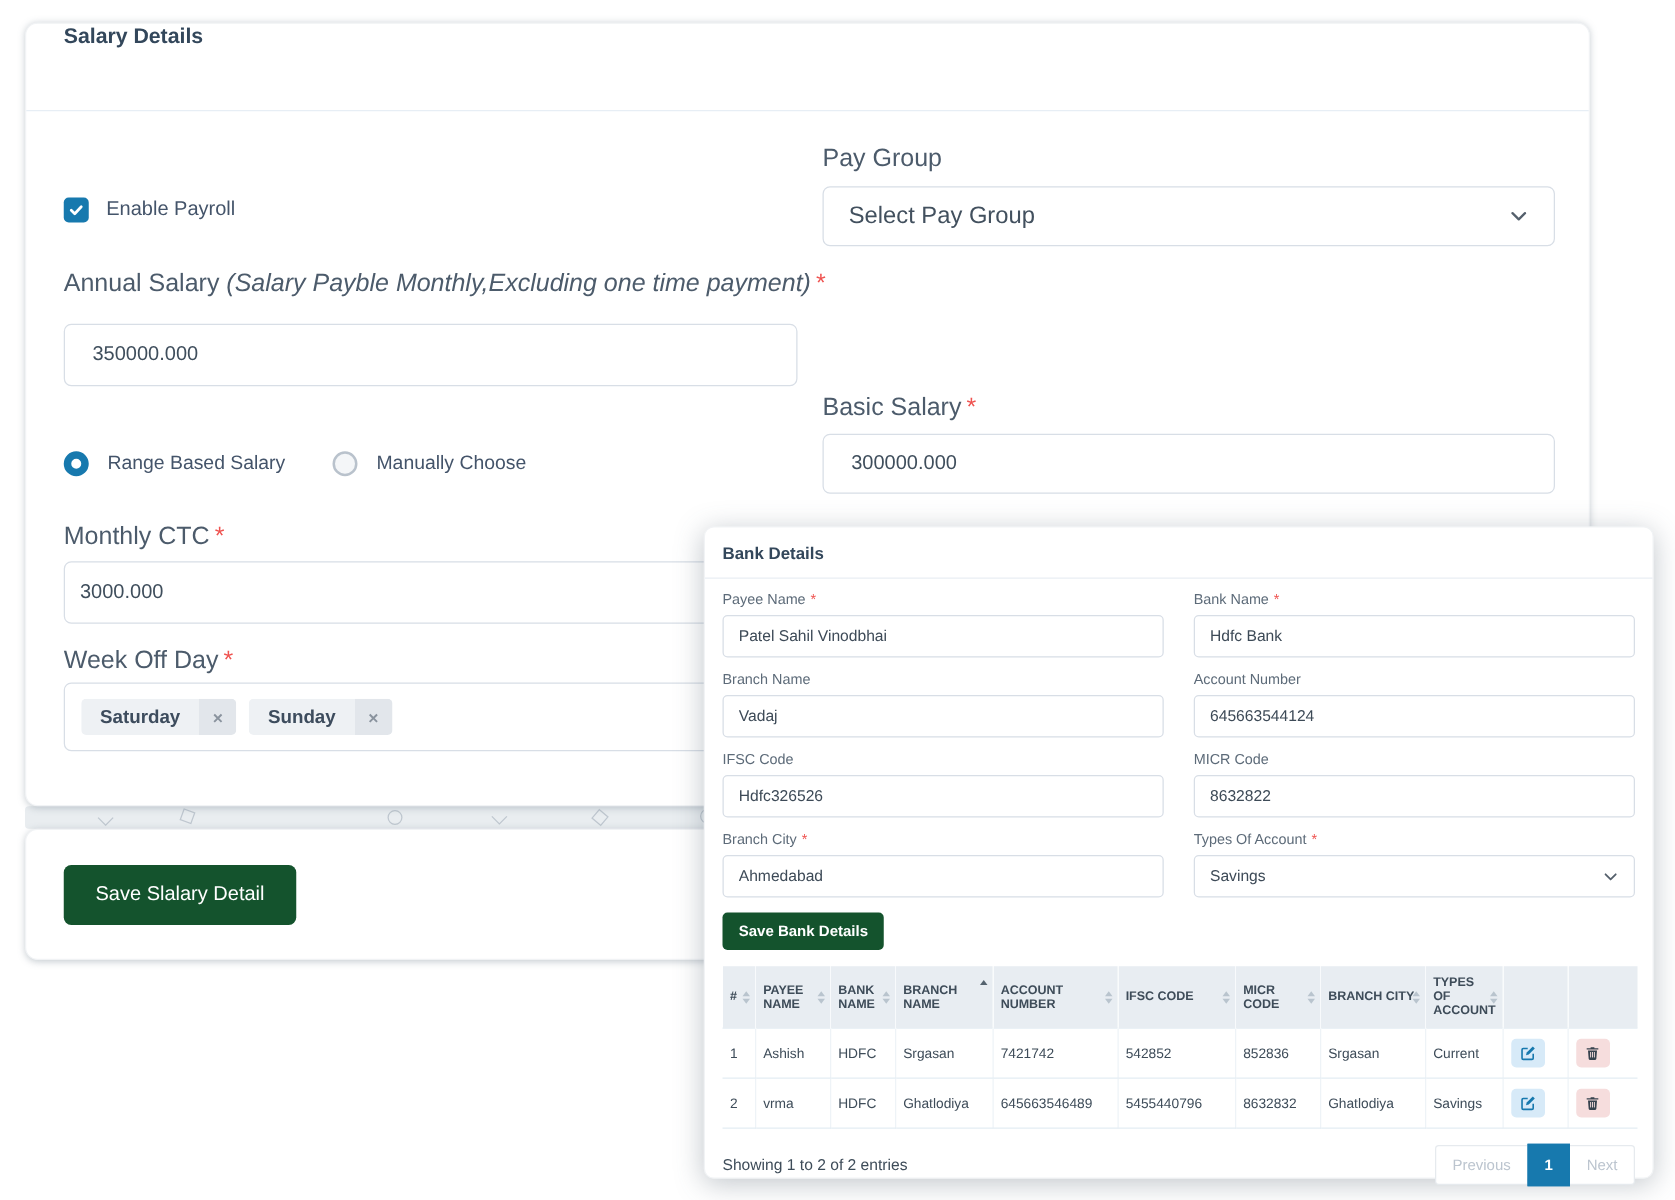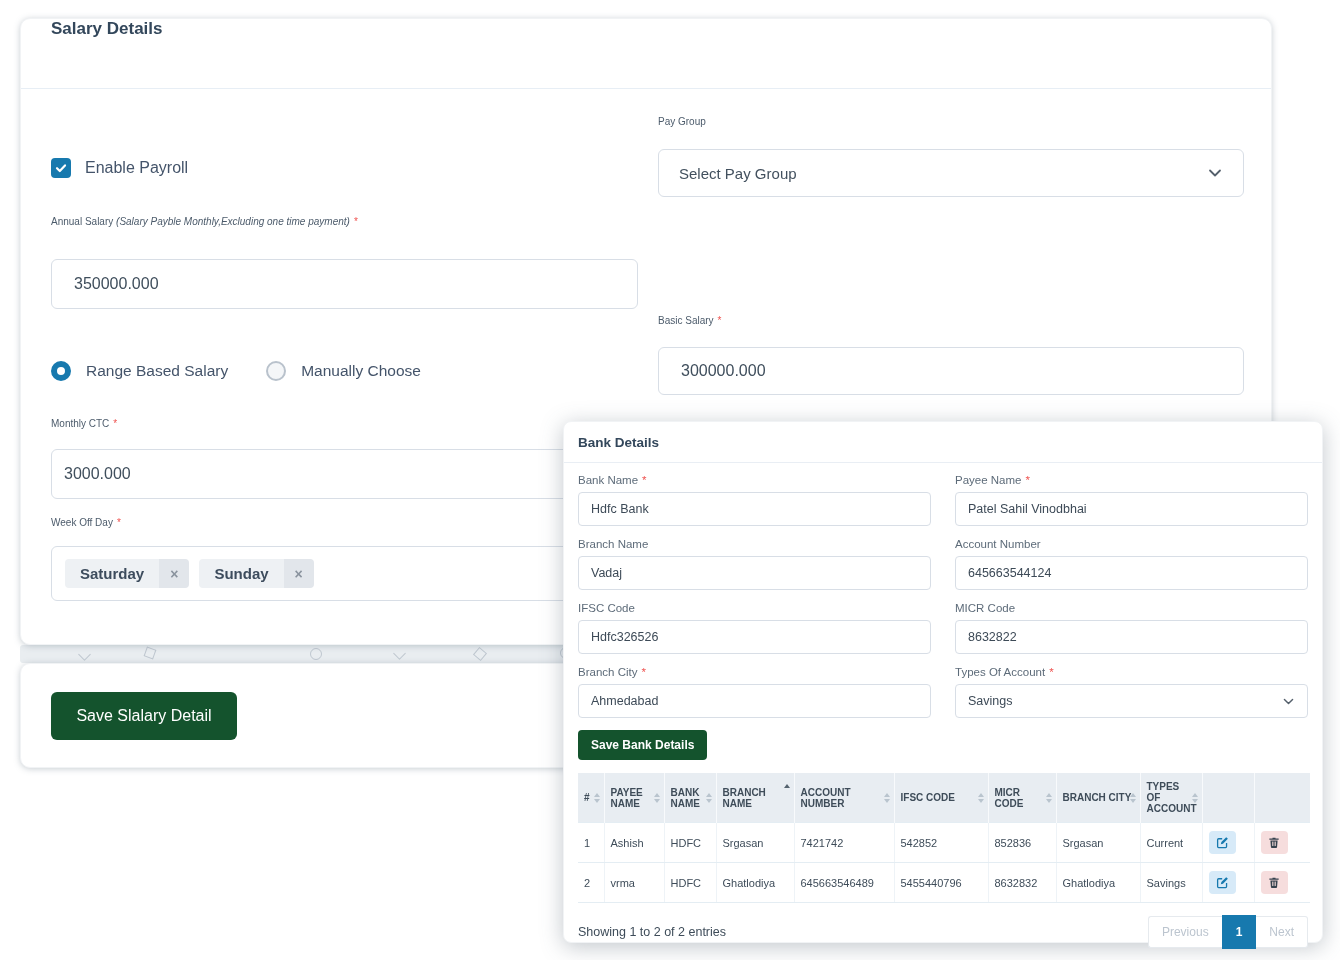--- a/index.html
+++ b/index.html
@@ -27,38 +27,38 @@
   .d-sq { width: 10px; height: 10px; transform: rotate(20deg); }
   .d-ci { width: 12px; height: 12px; border-radius: 50%; }
   .d-ch { width: 9px; height: 9px; border-width: 0 1.6px 1.6px 0; transform: rotate(45deg); }
   
   .salary-card { left: 20px; top: 18px; width: 1252px; height: 627px; z-index: 1; }
   .card-head {
     height: 70px; display: flex; align-items: flex-start; padding-left: 30px;
     border-bottom: 1px solid #e7eef5;
     font-size: 17px; font-weight: bold; color: #33475b;
   }
-  .flabel { font-size: 10px; color: #4c5b6b; position: absolute; }
+  .flabel { font-size: 20px; color: #4c5b6b; position: absolute; }
   .flabel .note { font-style: italic; }
   .req { color: #ef5350; margin-left: 4px; }
   .tinput {
     position: absolute; border: 1px solid #d8dee6; border-radius: 6px;
     background: #fff; font-size: 16px; color: #3f4e5c; padding: 0 22px;
     font-family: "Liberation Sans", "DejaVu Sans", sans-serif; outline: none; width: 100%;
   }
   .checkbox-row { position: absolute; left: 30px; top: 139px; display: flex; align-items: center; gap: 14px; }
   .checkbox {
     width: 20px; height: 20px; border-radius: 4px; background: #1779ae;
     display: inline-flex; align-items: center; justify-content: center; cursor: pointer;
   }
   .cb-label { font-size: 16px; color: #44546a; }
   .select-box {
     position: absolute; border: 1px solid #d8dee6; border-radius: 6px; background: #fff;
     display: flex; align-items: center; justify-content: space-between;
-    padding: 0 20px; cursor: pointer; font-size: 15px; color: #42505e;
+    padding: 0 20px; cursor: pointer; font-size: 19px; color: #42505e;
   }
   .radio-row { position: absolute; left: 30px; top: 342px; display: flex; align-items: center; gap: 38px; }
   .radio-opt { display: flex; align-items: center; gap: 15px; }
   .radio { width: 20px; height: 20px; border-radius: 50%; background: #fff; cursor: pointer; }
   .radio.checked { border: 6px solid #1779ae; }
   .radio.unchecked { border: 2px solid #b9c2cc; background: #f4f6f8; }
   .radio-label { font-size: 15.5px; color: #44546a; }
   .chips-box {
     position: absolute; left: 30px; top: 527px; width: 587px; height: 55px;
     border: 1px solid #d8dee6; border-radius: 6px; display: flex; align-items: center;
@@ -228,26 +228,26 @@
 
 <div class="card save-card">
   <button class="btn-primary save-salary-btn">Save Slalary Detail</button>
 </div>
 
 <div class="card bank-card">
   <div class="bank-head">Bank Details</div>
 
   <div class="bank-form">
     <div class="bfield">
+      <label><span>Payee Name</span><span class="req">*</span></label>
+      <input class="binput" value="Patel Sahil Vinodbhai" style="">
+    </div>
+    <div class="bfield">
       <label><span>Bank Name</span><span class="req">*</span></label>
       <input class="binput" value="Hdfc Bank" style="">
-    </div>
-    <div class="bfield">
-      <label><span>Payee Name</span><span class="req">*</span></label>
-      <input class="binput" value="Patel Sahil Vinodbhai" style="">
     </div>
     <div class="bfield">
       <label><span>Branch Name</span></label>
       <input class="binput" value="Vadaj" style="">
     </div>
     <div class="bfield">
       <label><span>Account Number</span></label>
       <input class="binput" value="645663544124" style="">
     </div>
     <div class="bfield">

